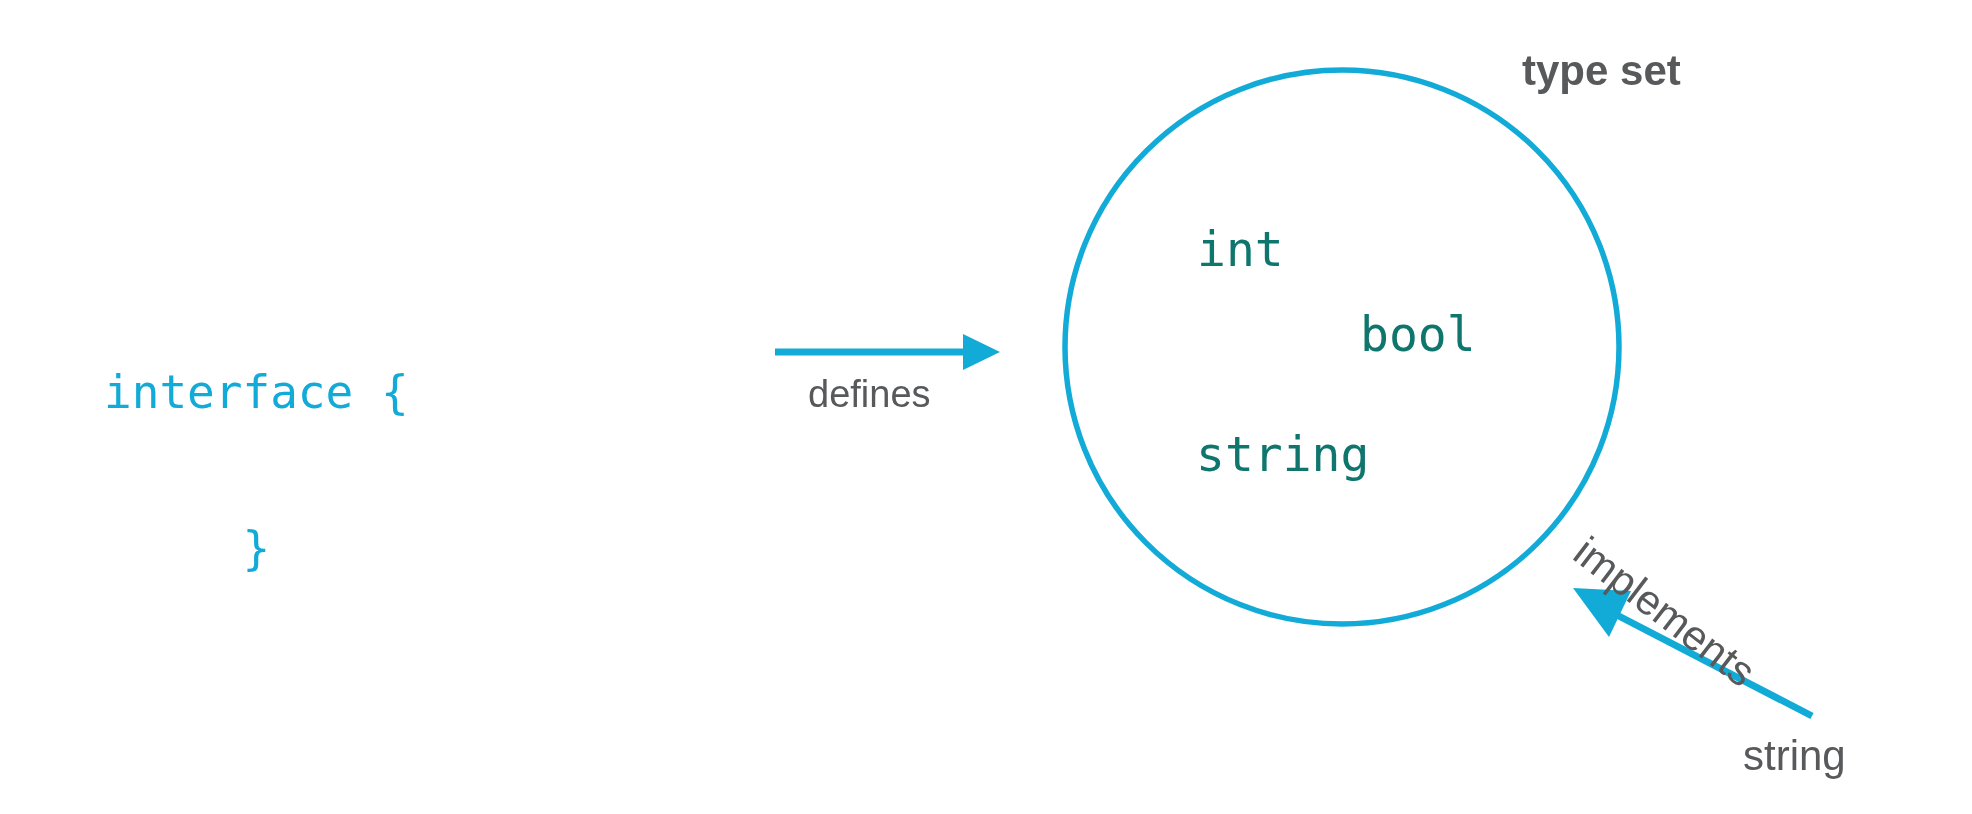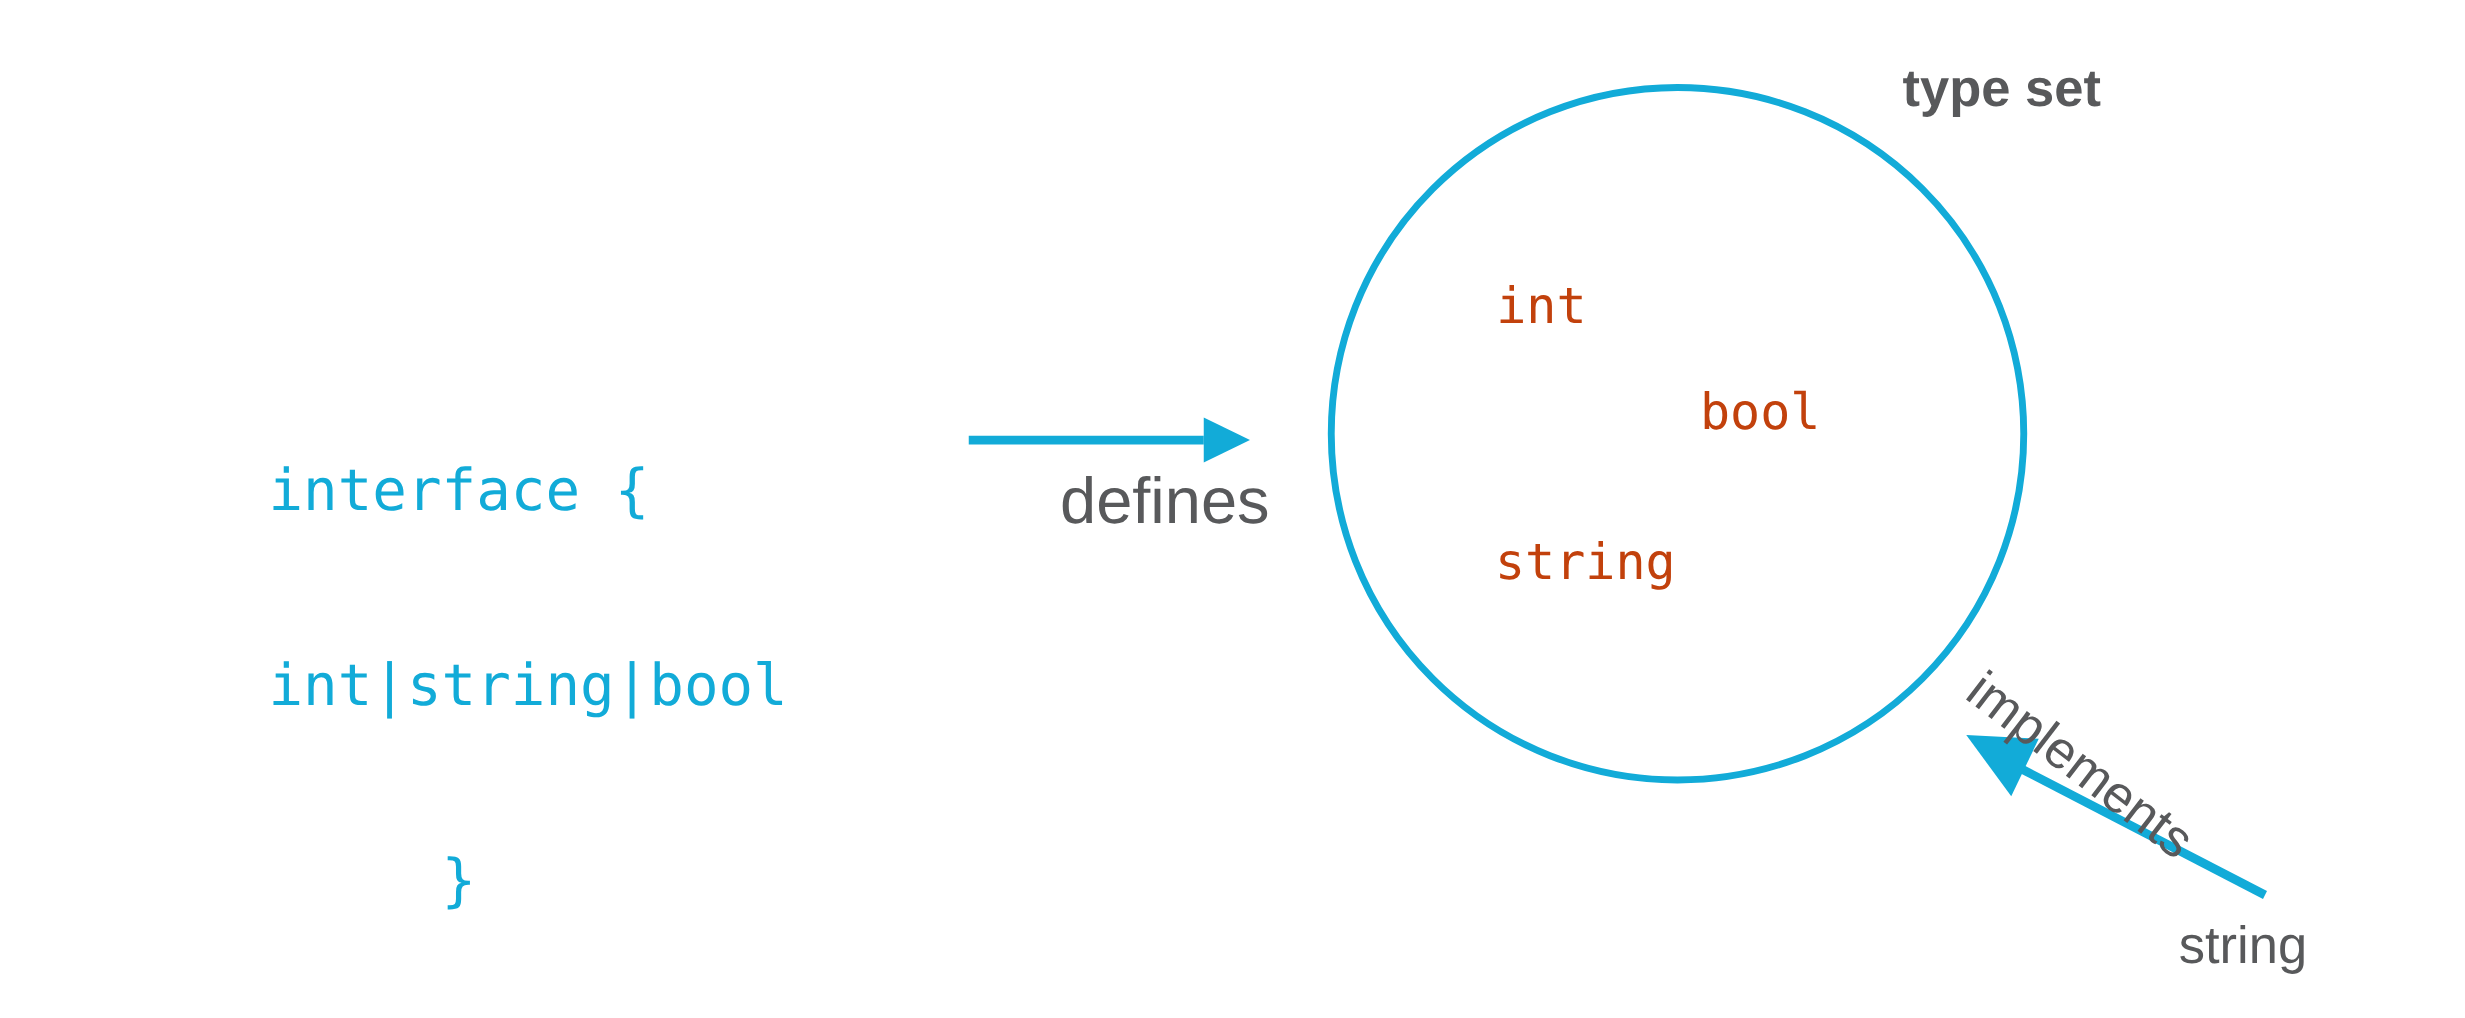--- a/index.html
+++ b/index.html
@@ -41,22 +41,22 @@
   .code-line {
     display: block;
     white-space: pre;
     text-align: center;
   }
 
   
   .type-token {
     position: absolute;
     font-family: "DejaVu Sans Mono", "Liberation Mono", monospace;
-    font-size: 40px;
-    color: #c2410c;
+    font-size: 48px;
+    color: #0f766e;
     white-space: pre;
     line-height: 1;
   }
   .token-int    { left: 1197px; top: 225px; }
   .token-bool   { left: 1360px; top: 310px; }
   .token-string { left: 1196px; top: 430px; }
 
   
   .annot {
     position: absolute;
@@ -68,22 +68,21 @@
   }
   .annot-typeset {
     left: 1522px;
     top: 50px;
     font-size: 42px;
     font-weight: bold;
   }
   .annot-defines {
     left: 808px;
     top: 375px;
-    font-size: 52px;
-    margin-left: 40px;
+    font-size: 38px;
   }
   .annot-string-out {
     left: 1743px;
     top: 735px;
     font-size: 42px;
   }
   .annot-implements {
     left: 1592px;
     top: 530px;
     font-size: 42px;
@@ -106,21 +105,20 @@
     </g>
 
     <g>
       <line x1="1812" y1="716" x2="1613" y2="613" stroke="#12ABD8" stroke-width="7" stroke-linecap="butt"></line>
       <polygon points="1573,588 1631,591 1609,637" fill="#12ABD8"></polygon>
     </g>
   </svg>
 
   <div class="code-block">
     <span class="code-line">interface {</span>
-    <span class="code-line">    int|string|bool</span>
     <span class="code-line">}</span>
   </div>
 
   <div class="annot annot-defines">defines</div>
 
   <div class="annot annot-typeset">type set</div>
 
   <div class="type-token token-int">int</div>
   <div class="type-token token-bool">bool</div>
   <div class="type-token token-string">string</div>

